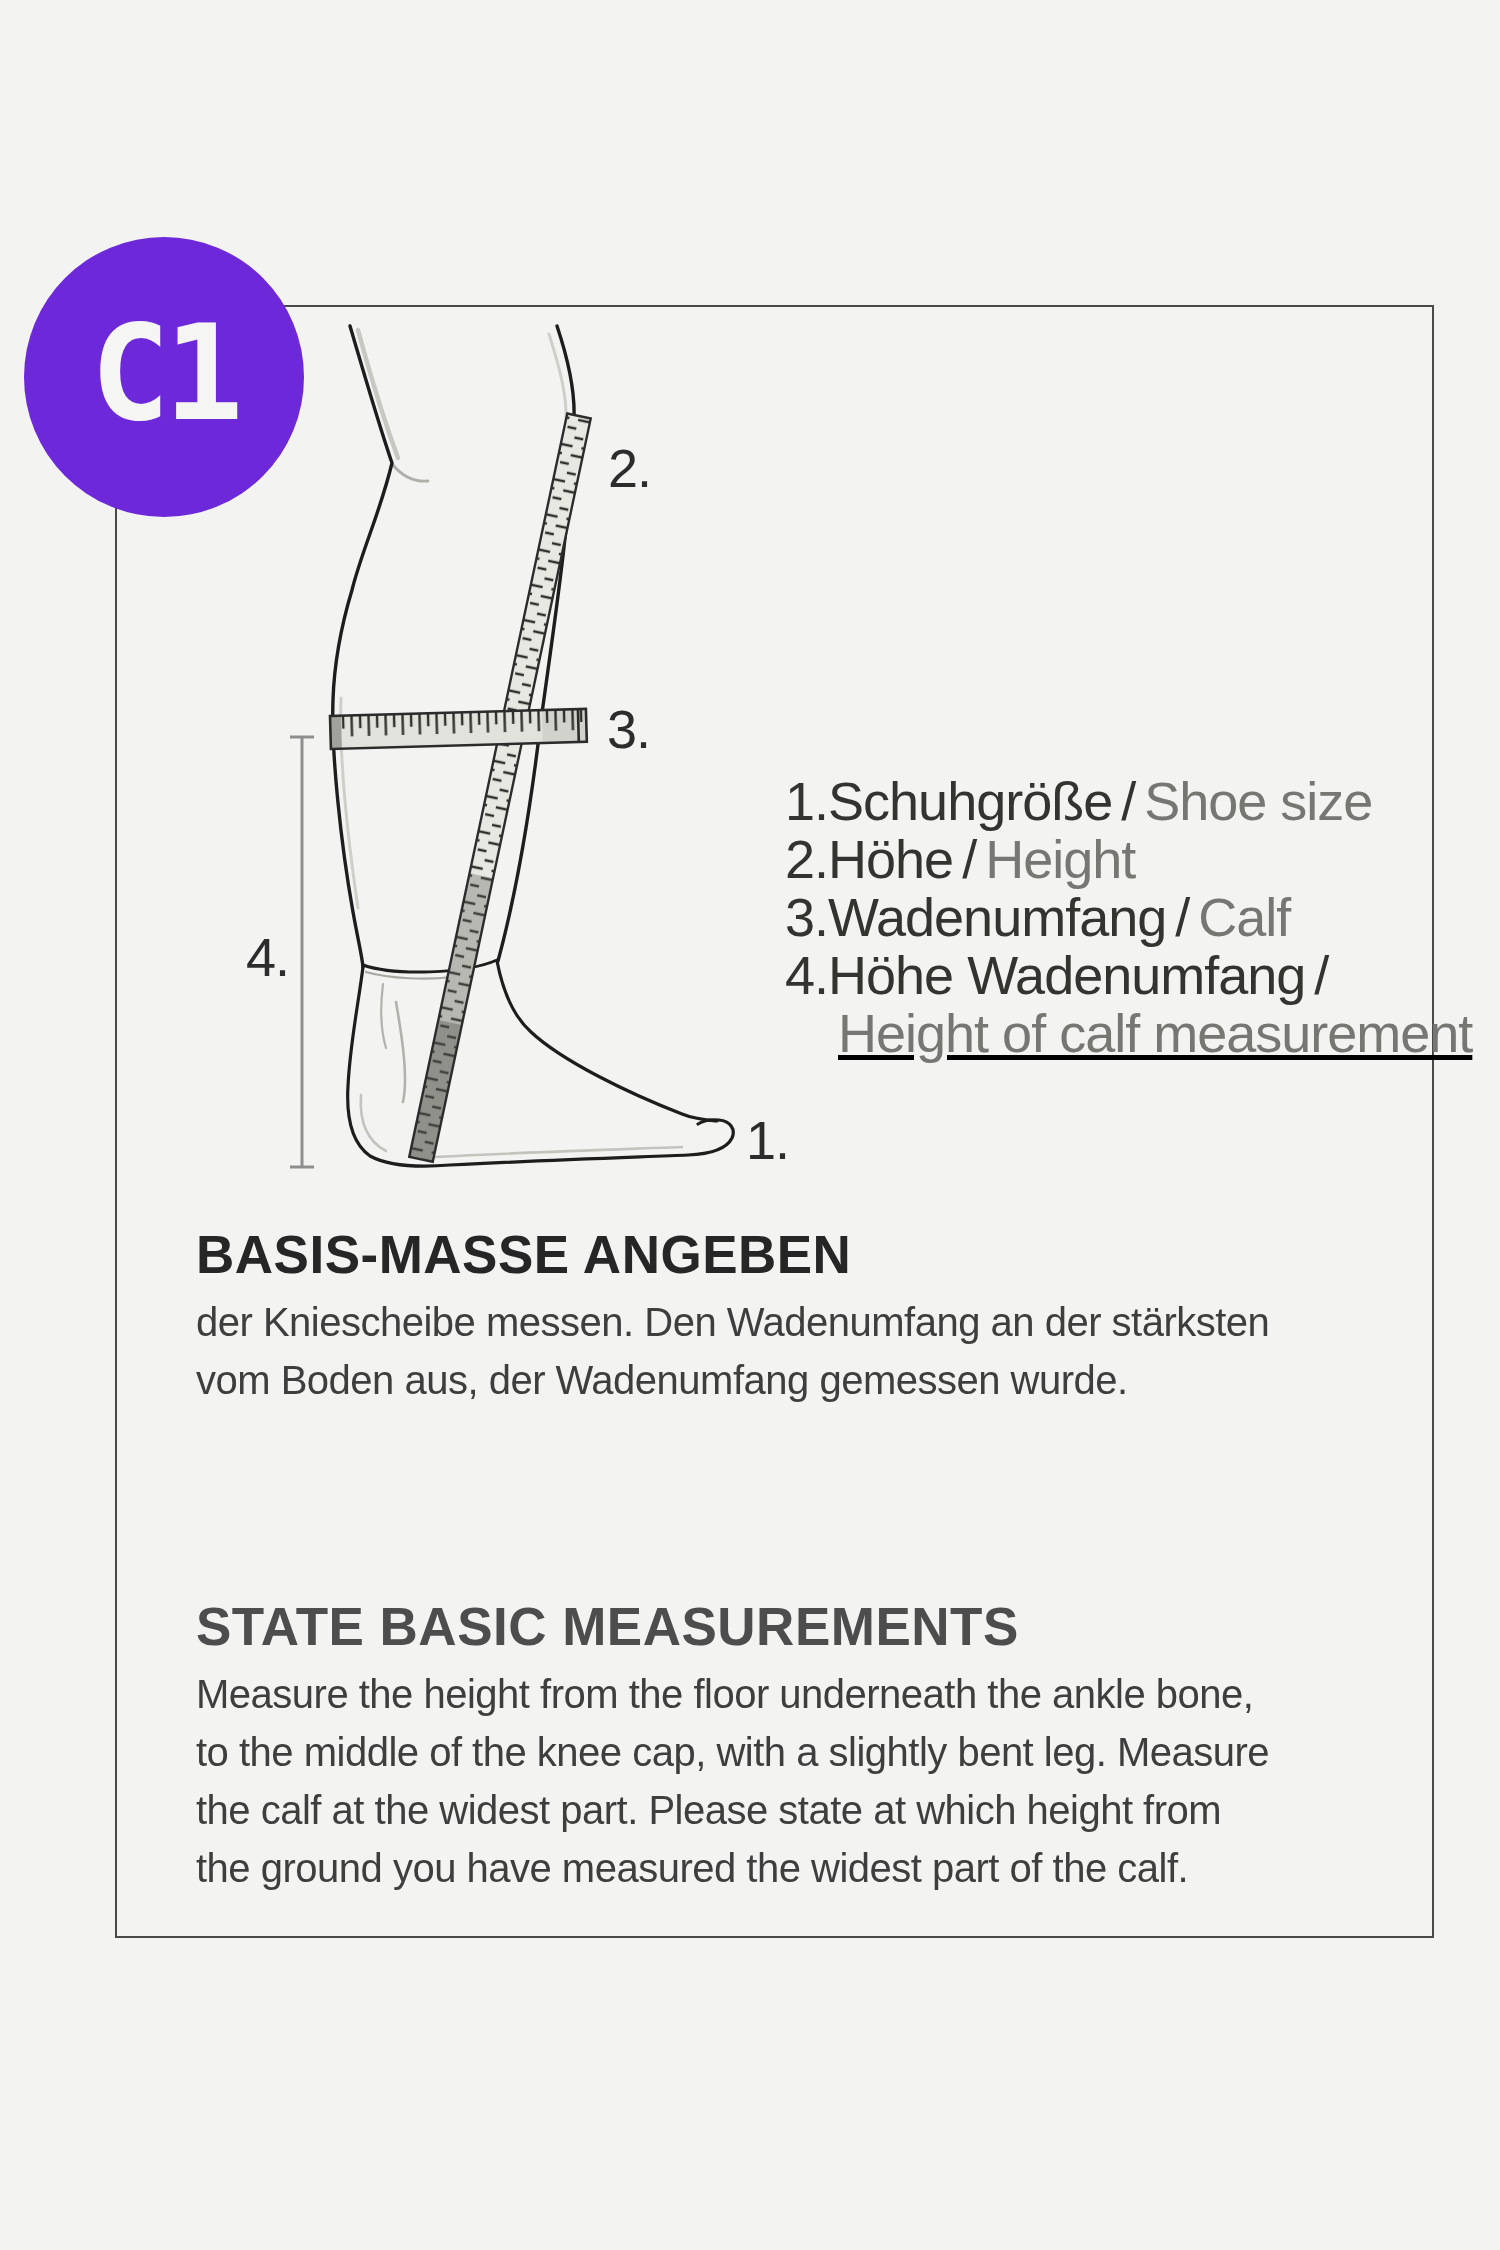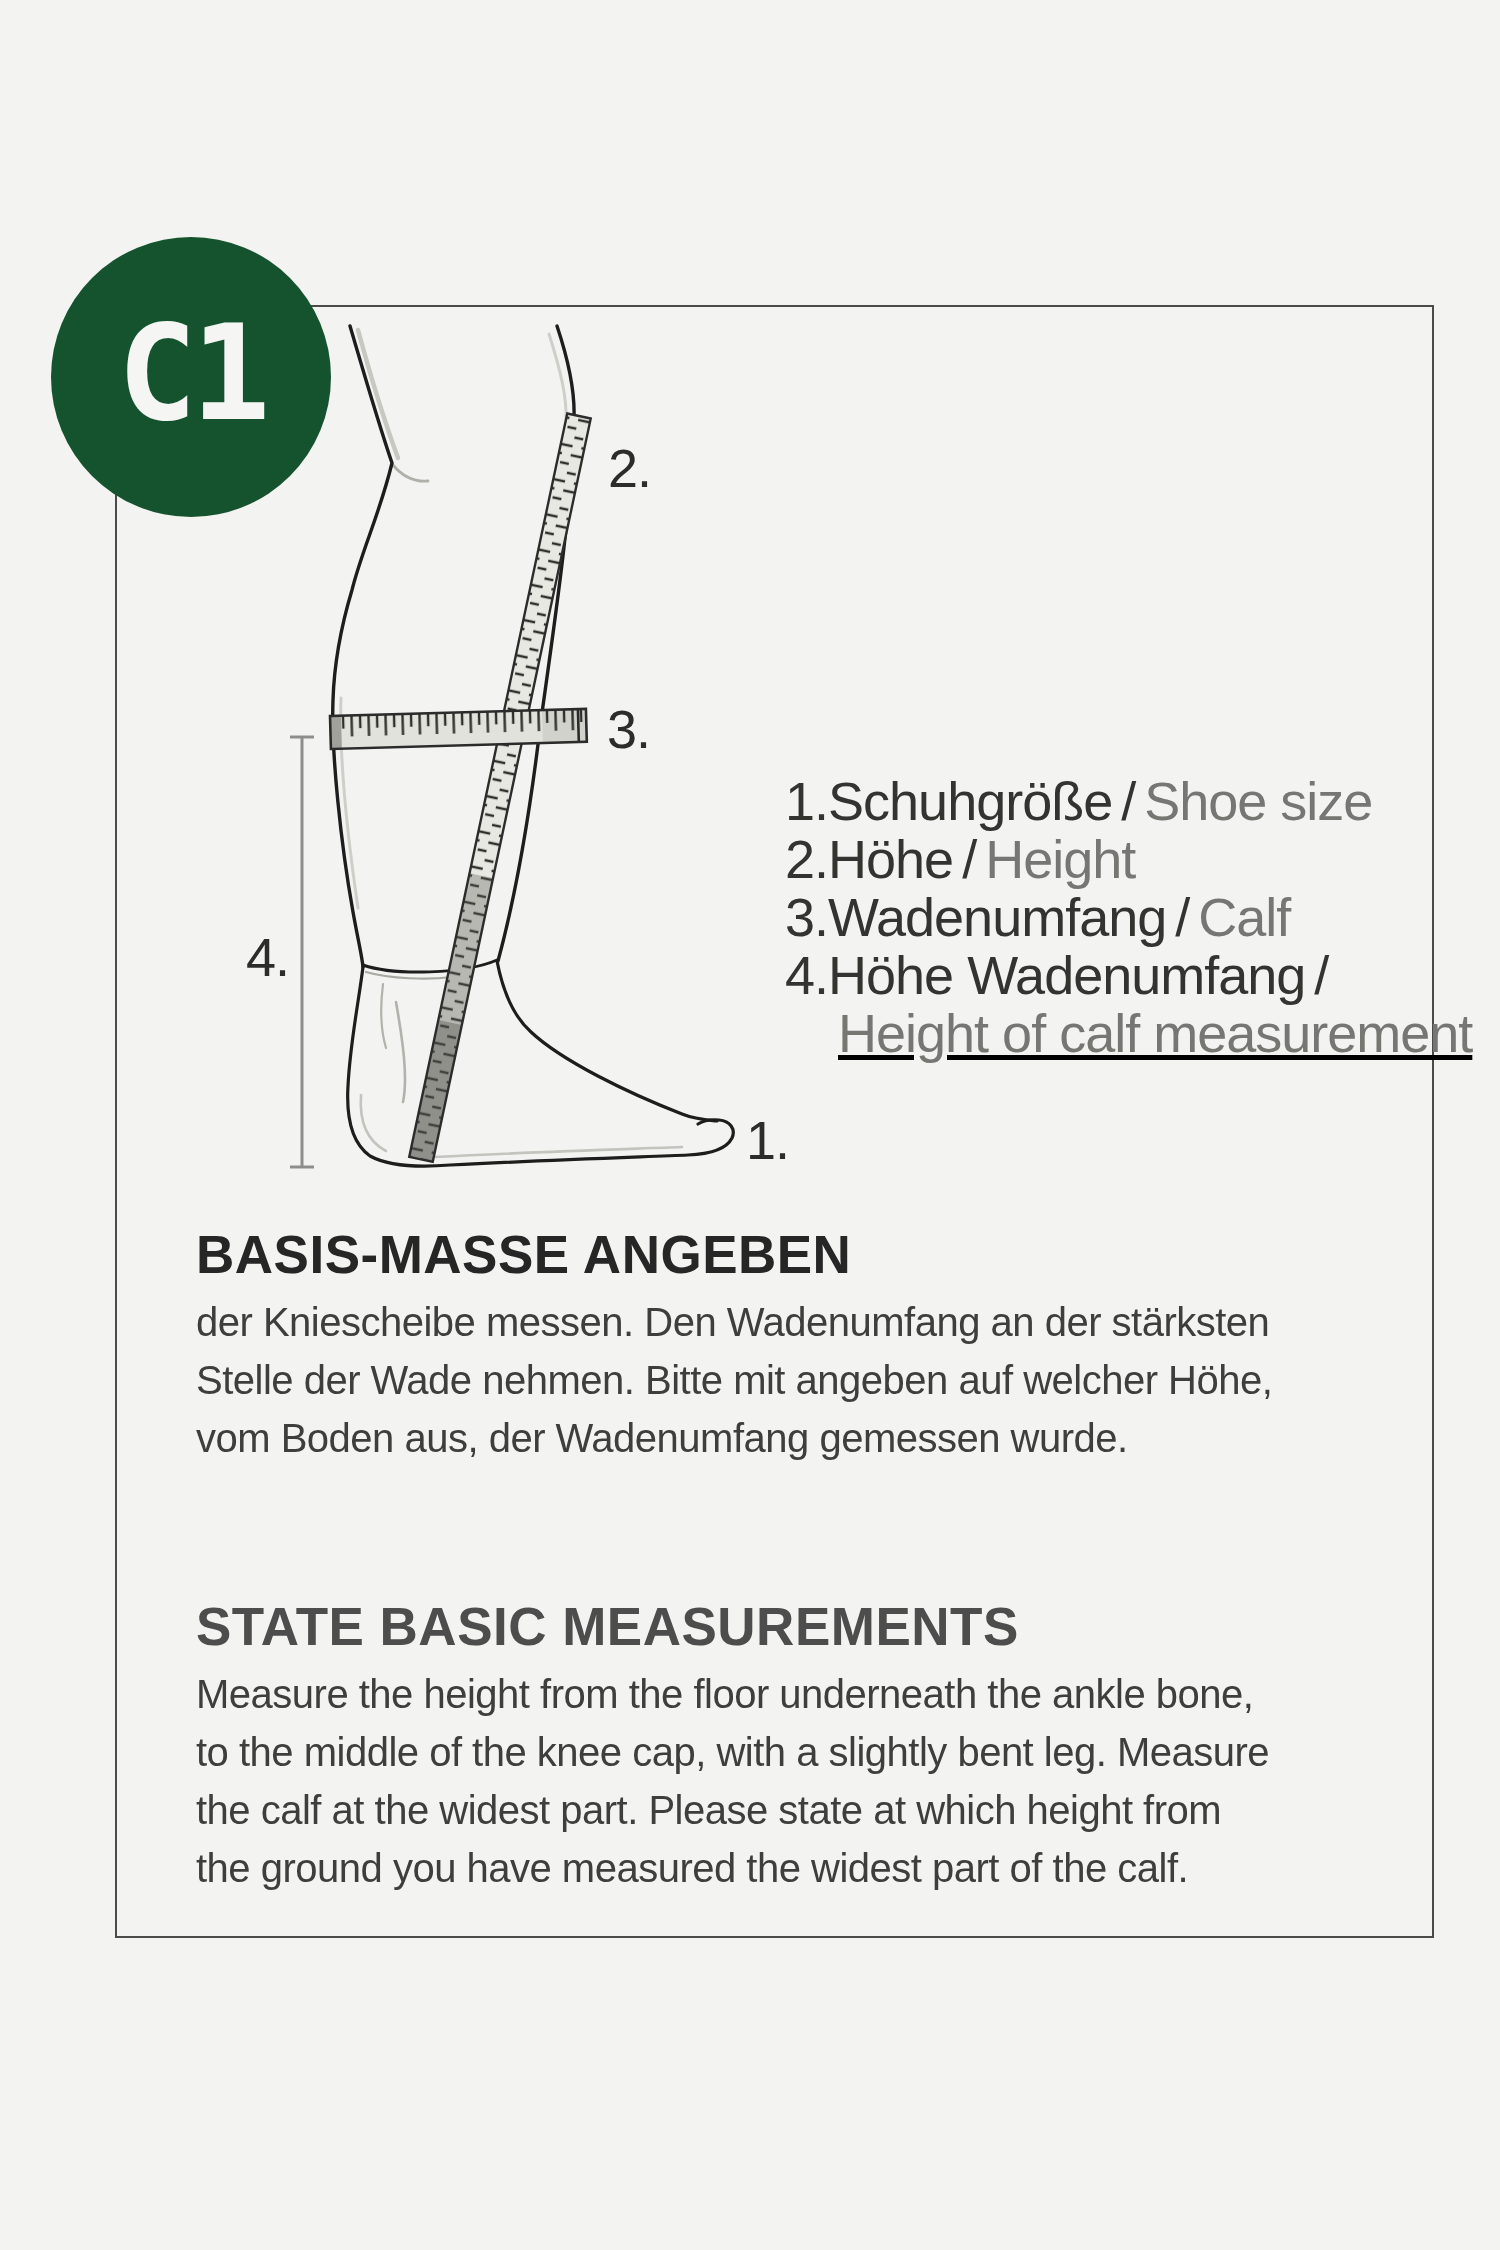--- a/index.html
+++ b/index.html
@@ -7,22 +7,22 @@
     width:1500px;height:2250px;position:relative;overflow:hidden;
     background:#f3f3f1;
     font-family:"Liberation Sans",sans-serif;
     -webkit-font-smoothing:antialiased;
   }
   .frame{
     position:absolute;left:115px;top:305px;width:1319px;height:1633px;
     border:2px solid #4a4a4a;box-sizing:border-box;background:transparent;
   }
   .badge{
-    position:absolute;left:51px;top:237px;width:280px;height:280px;border-radius:50%;
-    background:#14532d;display:flex;align-items:center;justify-content:center;
+    position:absolute;left:24px;top:237px;width:280px;height:280px;border-radius:50%;
+    background:#6d28d9;display:flex;align-items:center;justify-content:center;
   }
   .badge-label{
     font-family:"DejaVu Sans Mono","Liberation Mono",monospace;
     font-weight:bold;font-size:132px;letter-spacing:-6px;color:#f5f5f3;
     transform:translateY(-4px);
   }
   .illustration{position:absolute;left:230px;top:300px;width:700px;height:900px;}
   .marker-text{
     font-family:"Liberation Sans",sans-serif;font-size:54px;fill:#2c2c2c;letter-spacing:-1px;
   }
@@ -131,21 +131,20 @@
   </div>
   <div class="legend-row cont">
     <span class="en">Height of calf measurement</span>
   </div>
 </div>
 
 <div class="section section-de">
   <h2>BASIS-MASSE ANGEBEN</h2>
   <div class="para">
     <div>der Kniescheibe messen. Den Wadenumfang an der stärksten</div>
-    <div>Stelle der Wade nehmen. Bitte mit angeben auf welcher Höhe,</div>
     <div>vom Boden aus, der Wadenumfang gemessen wurde.</div>
   </div>
 </div>
 
 <div class="section section-en">
   <h2>STATE BASIC MEASUREMENTS</h2>
   <div class="para">
     <div>Measure the height from the floor underneath the ankle bone,</div>
     <div>to the middle of the knee cap, with a slightly bent leg. Measure</div>
     <div>the calf at the widest part. Please state at which height from</div>

